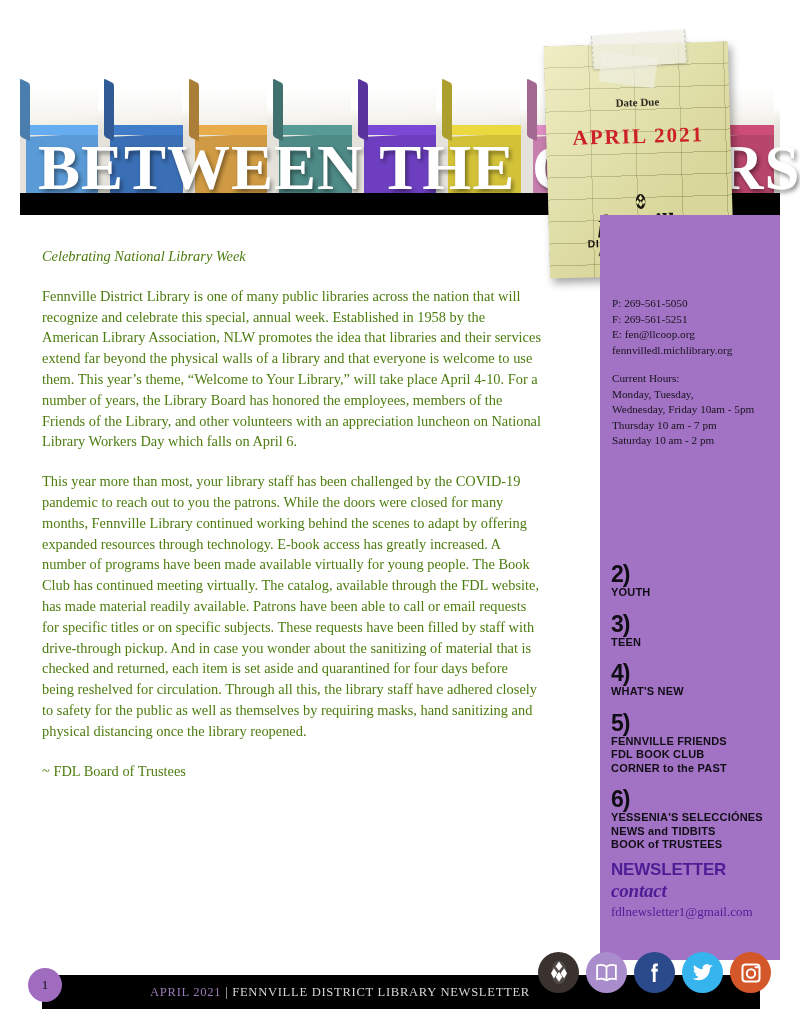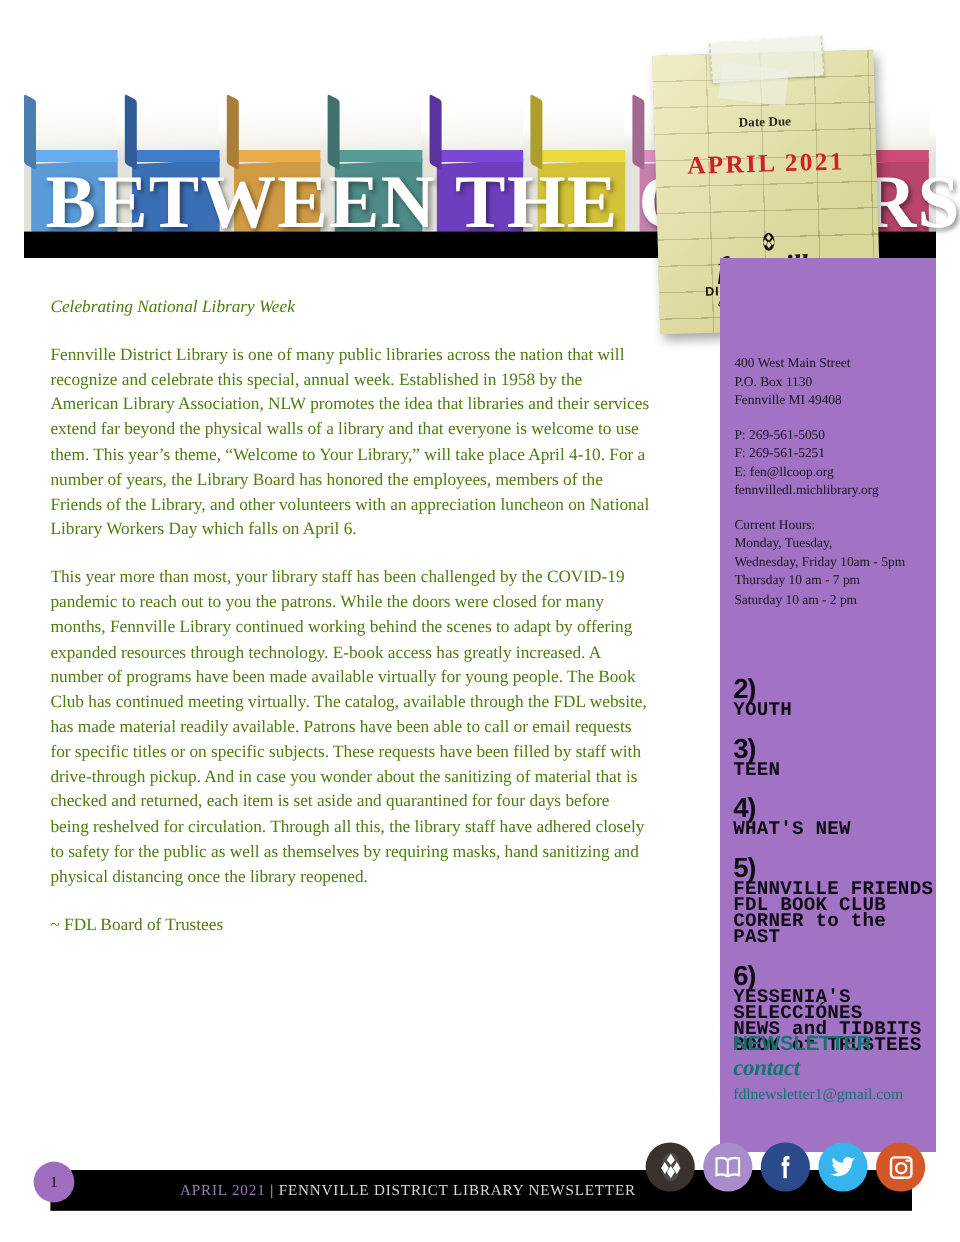--- a/index.html
+++ b/index.html
@@ -61,24 +61,24 @@
   .sidebar{position:absolute;left:600px;top:215px;width:180px;height:745px;background:#a272c4;}
   .sb-contact{position:absolute;left:612px;top:296px;width:160px;
      font-family:"Liberation Serif",serif;font-size:11.2px;line-height:15.5px;color:#16131b;}
   .sb-contact .grp{margin-bottom:13px;}
   .sb-contact .grp:last-child{margin-bottom:16px;}
 
   .toc{position:absolute;left:611px;top:563px;width:168px;color:#100d14;}
   .toc-item{margin-bottom:13px;}
   .toc-num{font-family:"Liberation Sans",sans-serif;font-weight:700;font-size:23px;
      line-height:1;letter-spacing:-1px;}
-  .toc-line{font-family:Liberation Mono, monospace;font-weight:700;font-size:16px;
+  .toc-line{font-family:Liberation Sans, sans-serif;font-weight:700;font-size:11px;
      line-height:13.5px;letter-spacing:.2px;}
 
-  .nl-contact{position:absolute;left:611px;top:860px;width:170px;color:#0f766e;}
+  .nl-contact{position:absolute;left:611px;top:860px;width:170px;color:#4c1d95;}
   .nl-title{font-family:"Liberation Sans",sans-serif;font-weight:700;font-size:17px;
      letter-spacing:-.2px;}
   .nl-title .ital{font-style:italic;font-family:"Liberation Serif",serif;font-size:19px;}
   .nl-mail{font-family:"Liberation Serif",serif;font-size:13px;margin-top:2px;}
 
   
   .article{position:absolute;left:42px;top:246px;width:500px;}
   .kicker{font-family:"Liberation Serif",serif;font-style:italic;font-size:19.5px;
      color:#1a1a1a;margin:0 0 26px;}
   .article p{font-family:"Liberation Serif",serif;font-size:14.4px;line-height:20.8px;
@@ -153,25 +153,20 @@
     <div class="dl">DISTRICT LIBRARY</div>
     <div class="ec">&amp; ENRICHMENT CENTER</div>
   </div>
 </div>
 <div class="tape"></div>
 <div class="tape2"></div>
 
 <div class="sidebar"></div>
 
 <div class="sb-contact">
-  <div class="grp" id="addr">
-      <div>400 West Main Street</div>
-      <div>P.O. Box 1130</div>
-      <div>Fennville MI 49408</div>
-    </div>
   <div class="grp" id="cont">
       <div>P: 269-561-5050</div>
       <div>F: 269-561-5251</div>
       <div>E: fen@llcoop.org</div>
       <div>fennvilledl.michlibrary.org</div>
     </div>
   <div class="grp" id="hours">
       <div>Current Hours:</div>
       <div>Monday, Tuesday,</div>
       <div>Wednesday, Friday 10am - 5pm</div>

